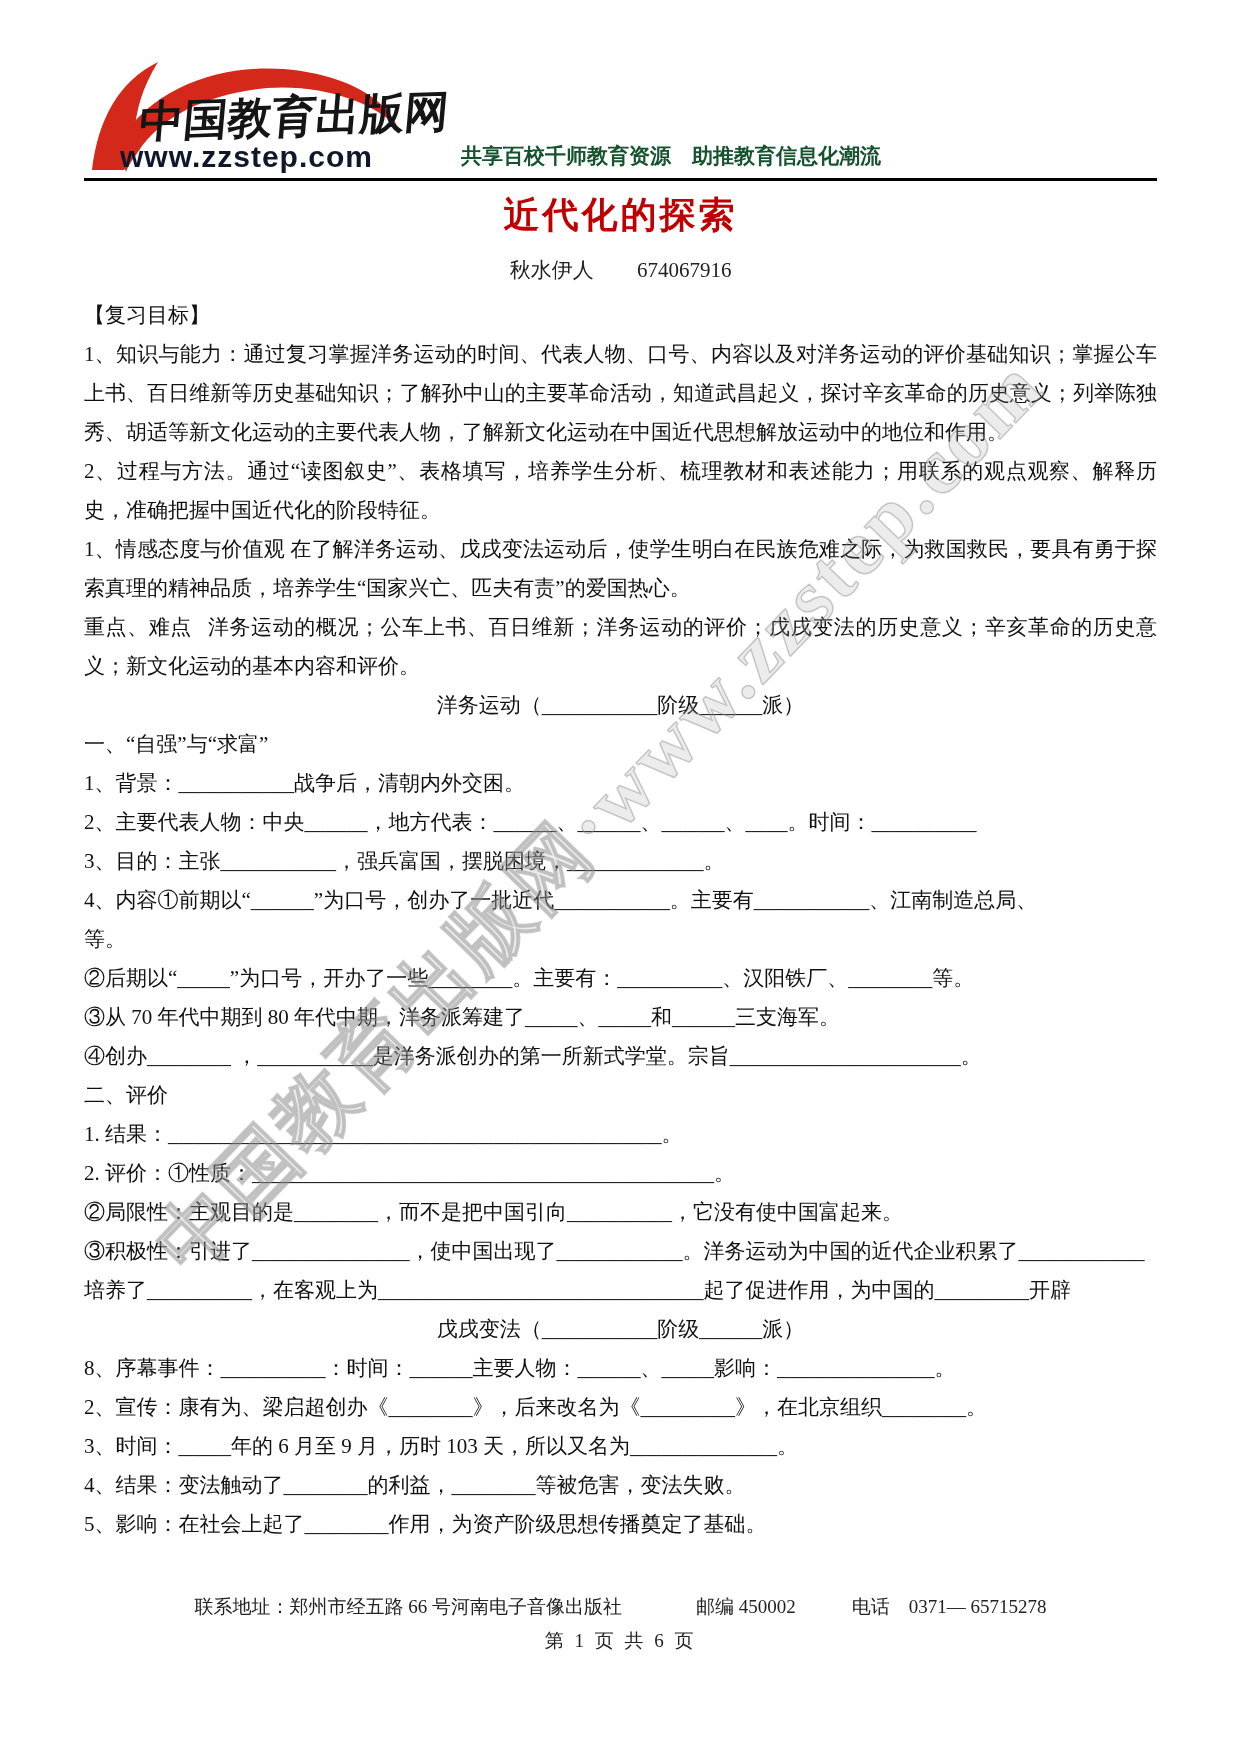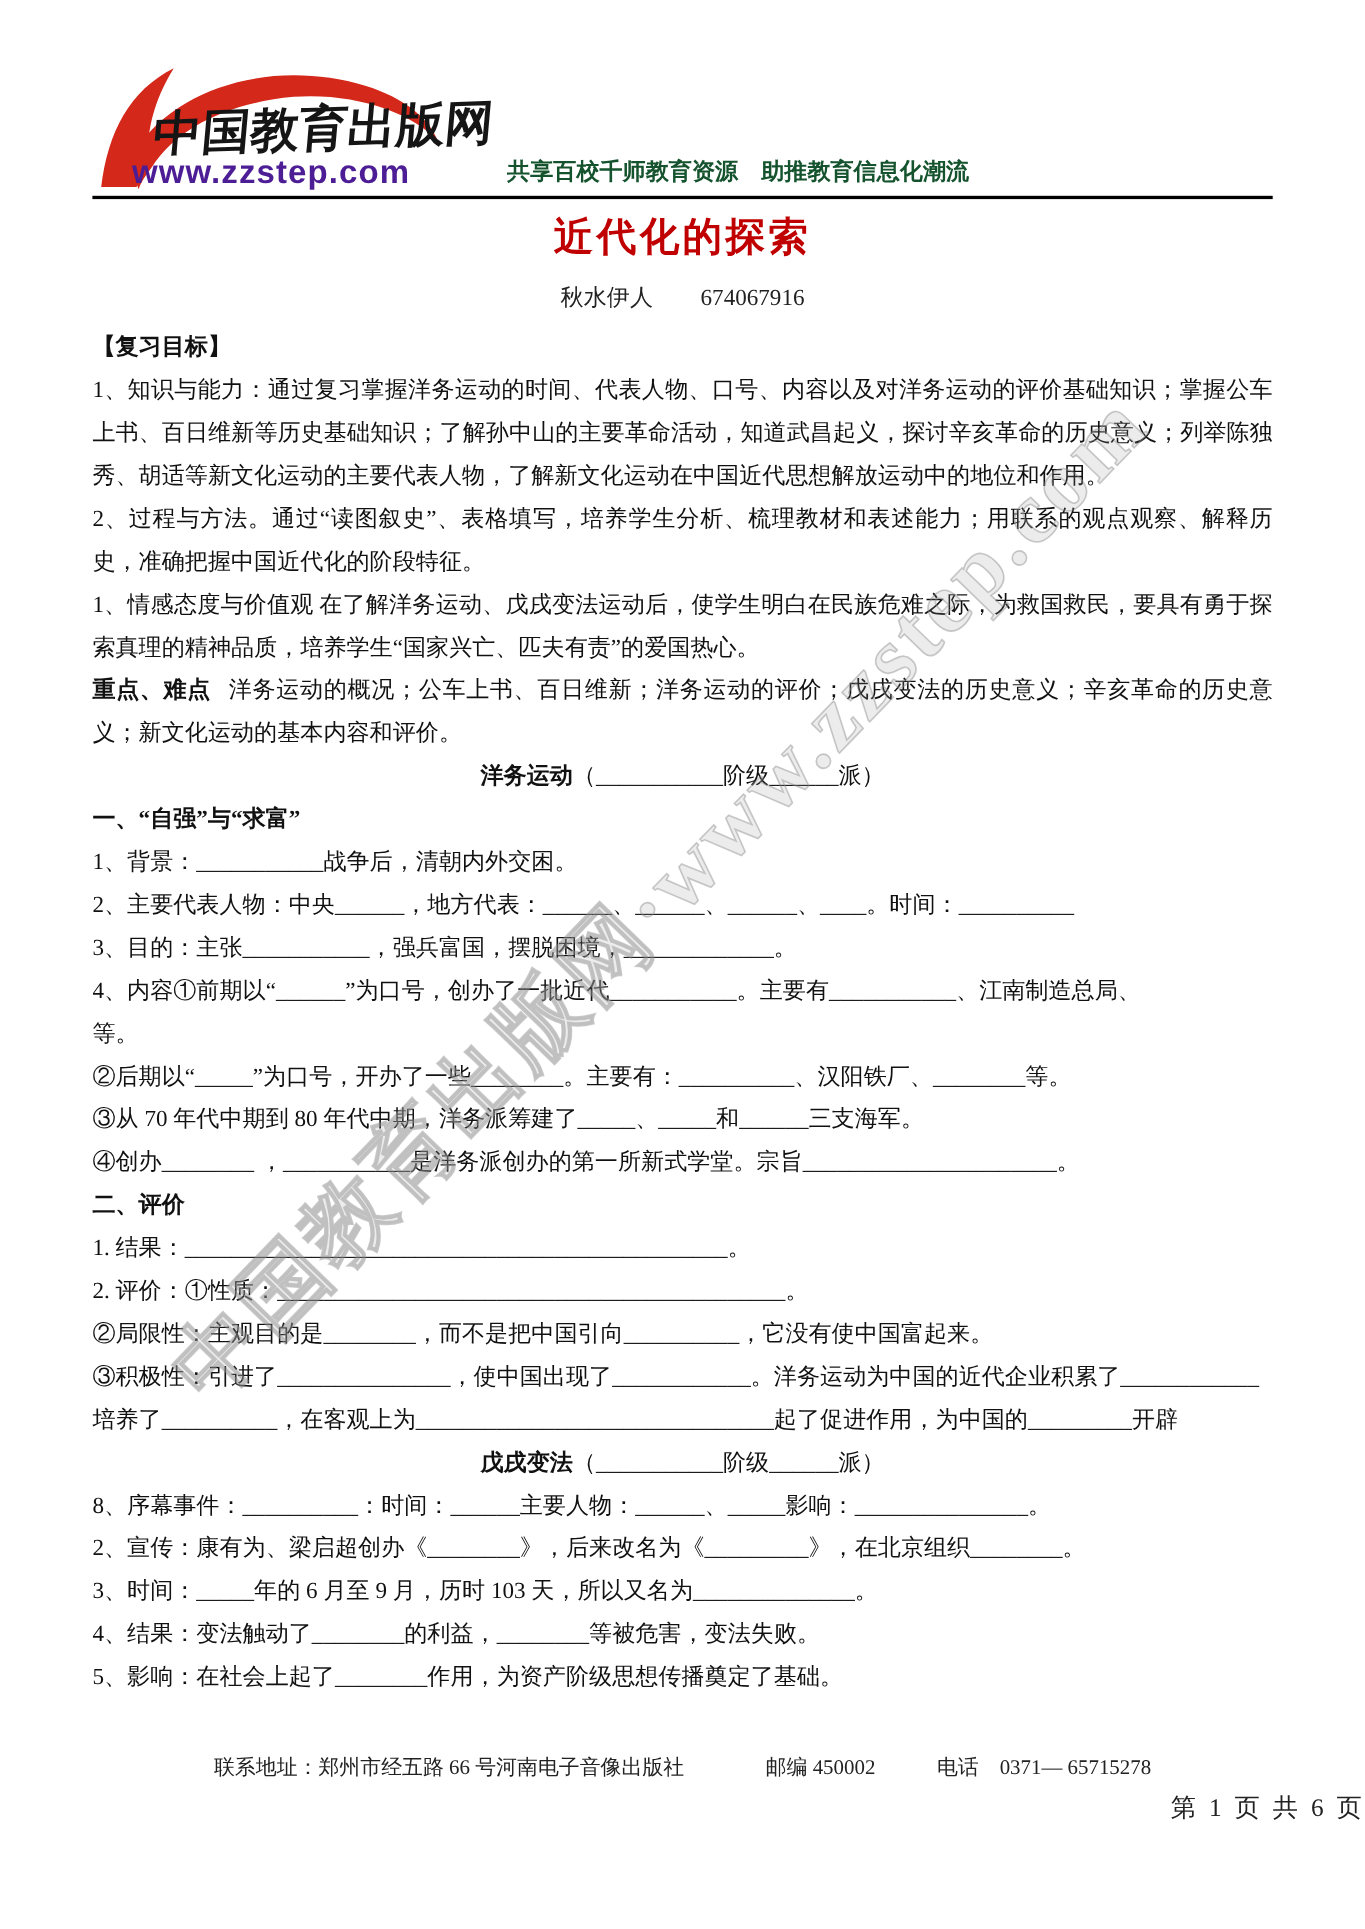--- a/index.html
+++ b/index.html
@@ -17,48 +17,48 @@
   .logo{position:relative;width:335px;height:114px;flex:none;}
   .logo svg{position:absolute;left:0;top:0;}
   .logo-cn{
     position:absolute;left:56px;top:30px;width:280px;
     font-size:44px;font-weight:bold;color:#151515;
     transform:skewX(-7deg) rotate(-2deg);white-space:nowrap;
     font-family:"Liberation Serif",serif;
   }
   .logo-url{
     position:absolute;left:36px;bottom:-2px;
-    font-size:30px;font-weight:bold;letter-spacing:1px;color:#4c1d95;
+    font-size:30px;font-weight:bold;letter-spacing:1px;color:#0f172a;
     font-family:"Liberation Sans","DejaVu Sans",sans-serif;white-space:nowrap;
   }
   .slogan{
     font-weight:bold;font-size:21px;margin-left:42px;padding-bottom:2px;
     white-space:nowrap;color:#14532d;
   }
   
   .doc-title{
     text-align:center;font-size:36px;font-weight:bold;
     color:#c00000;margin-top:10px;letter-spacing:3px;
   }
   .byline{text-align:center;font-size:21px;margin-top:16px;color:#222;}
   .byline .qq{margin-left:38px;text-align:center;}
   
   .content{margin:12px 84px 0;font-size:21px;line-height:39px;position:relative;z-index:1;}
   .para{text-align:justify;}
-  .bold{font-weight:bold;}
+  .bold{font-weight:normal;}
   .line{white-space:nowrap;}
   .kp-text{margin-left:16px;}
   .center-head{text-align:center;}
   .center-head .suffix{font-weight:normal;}
   
   .footer{position:absolute;left:0;right:0;top:1594px;text-align:center;
     font-size:19px;color:#222;z-index:1;}
   .footer .gap1{margin-left:74px;}
   .footer .gap2{margin-left:56px;}
-  .pagenum{margin-top:8px;font-size:23px;letter-spacing:3px;text-align:right;}
+  .pagenum{margin-top:8px;font-size:19px;letter-spacing:3px;}
   
   .watermark{
     position:absolute;left:-30px;top:762px;width:1260px;
     transform:rotate(-46deg);
     text-align:center;font-size:80px;letter-spacing:4px;white-space:nowrap;
     color:rgba(150,150,150,0.18);
     -webkit-text-stroke:1.5px rgba(140,140,140,0.45);
     pointer-events:none;z-index:2;font-weight:bold;
   }
 </style>

